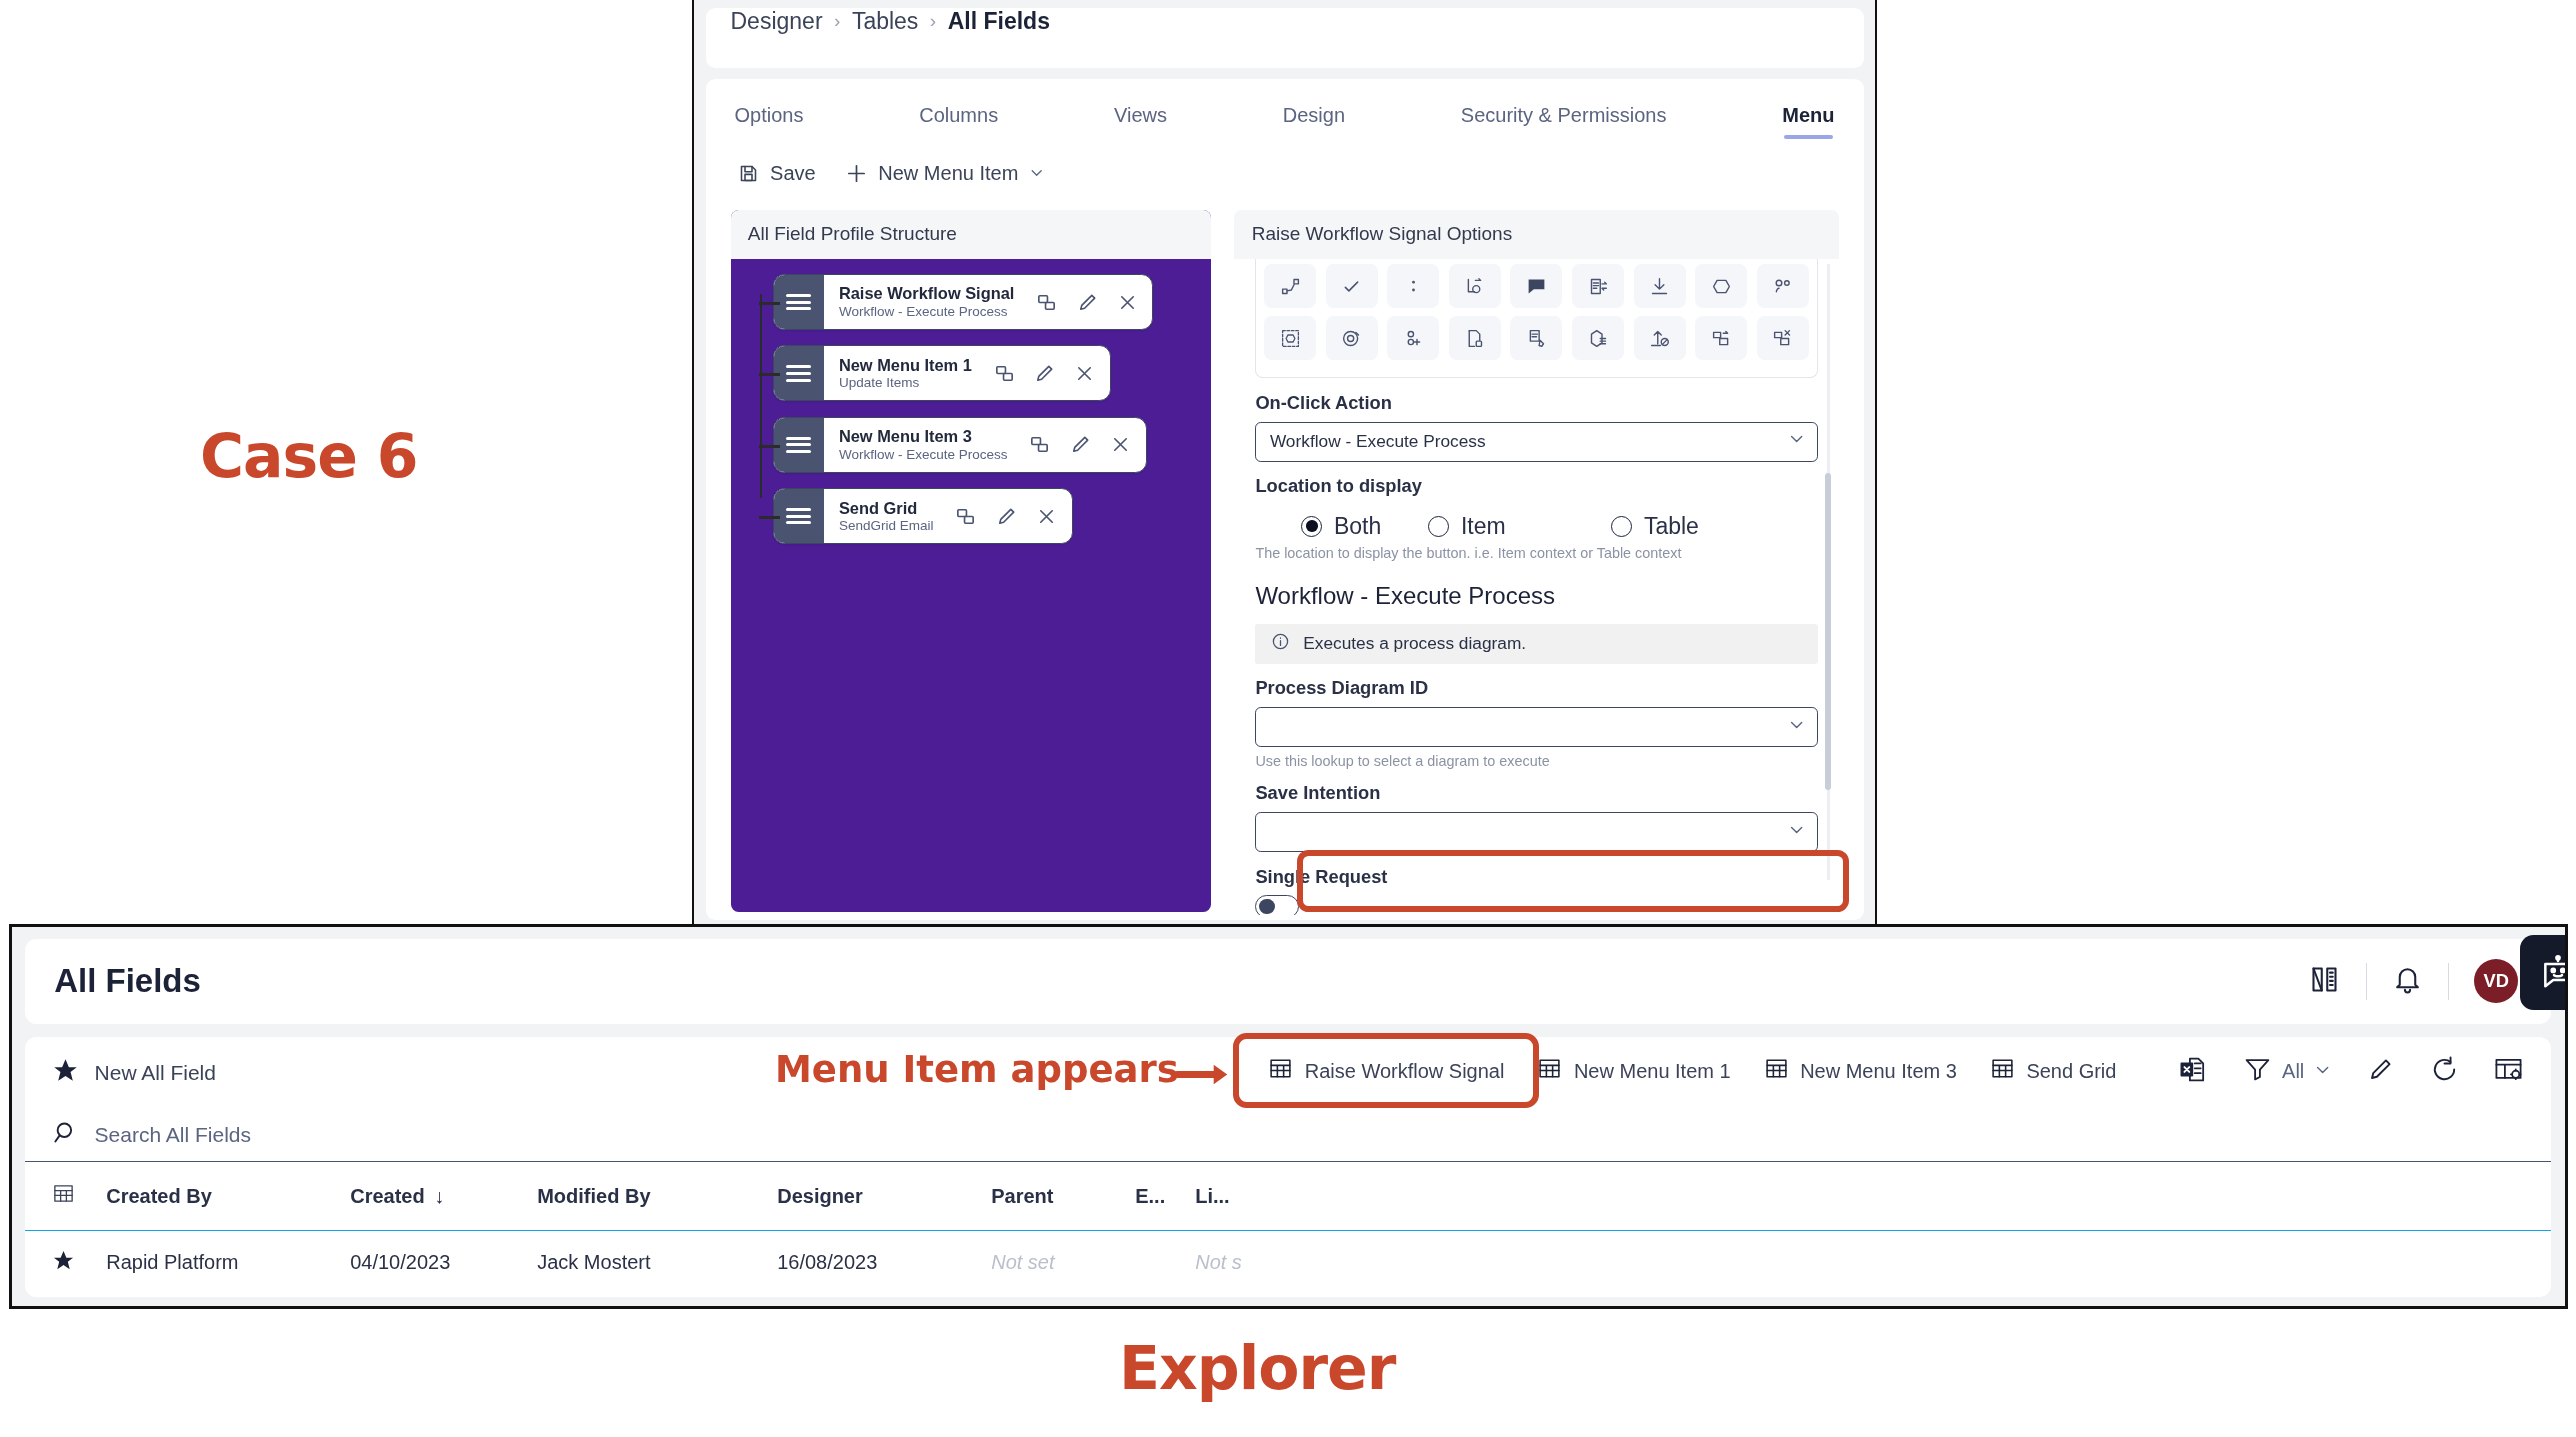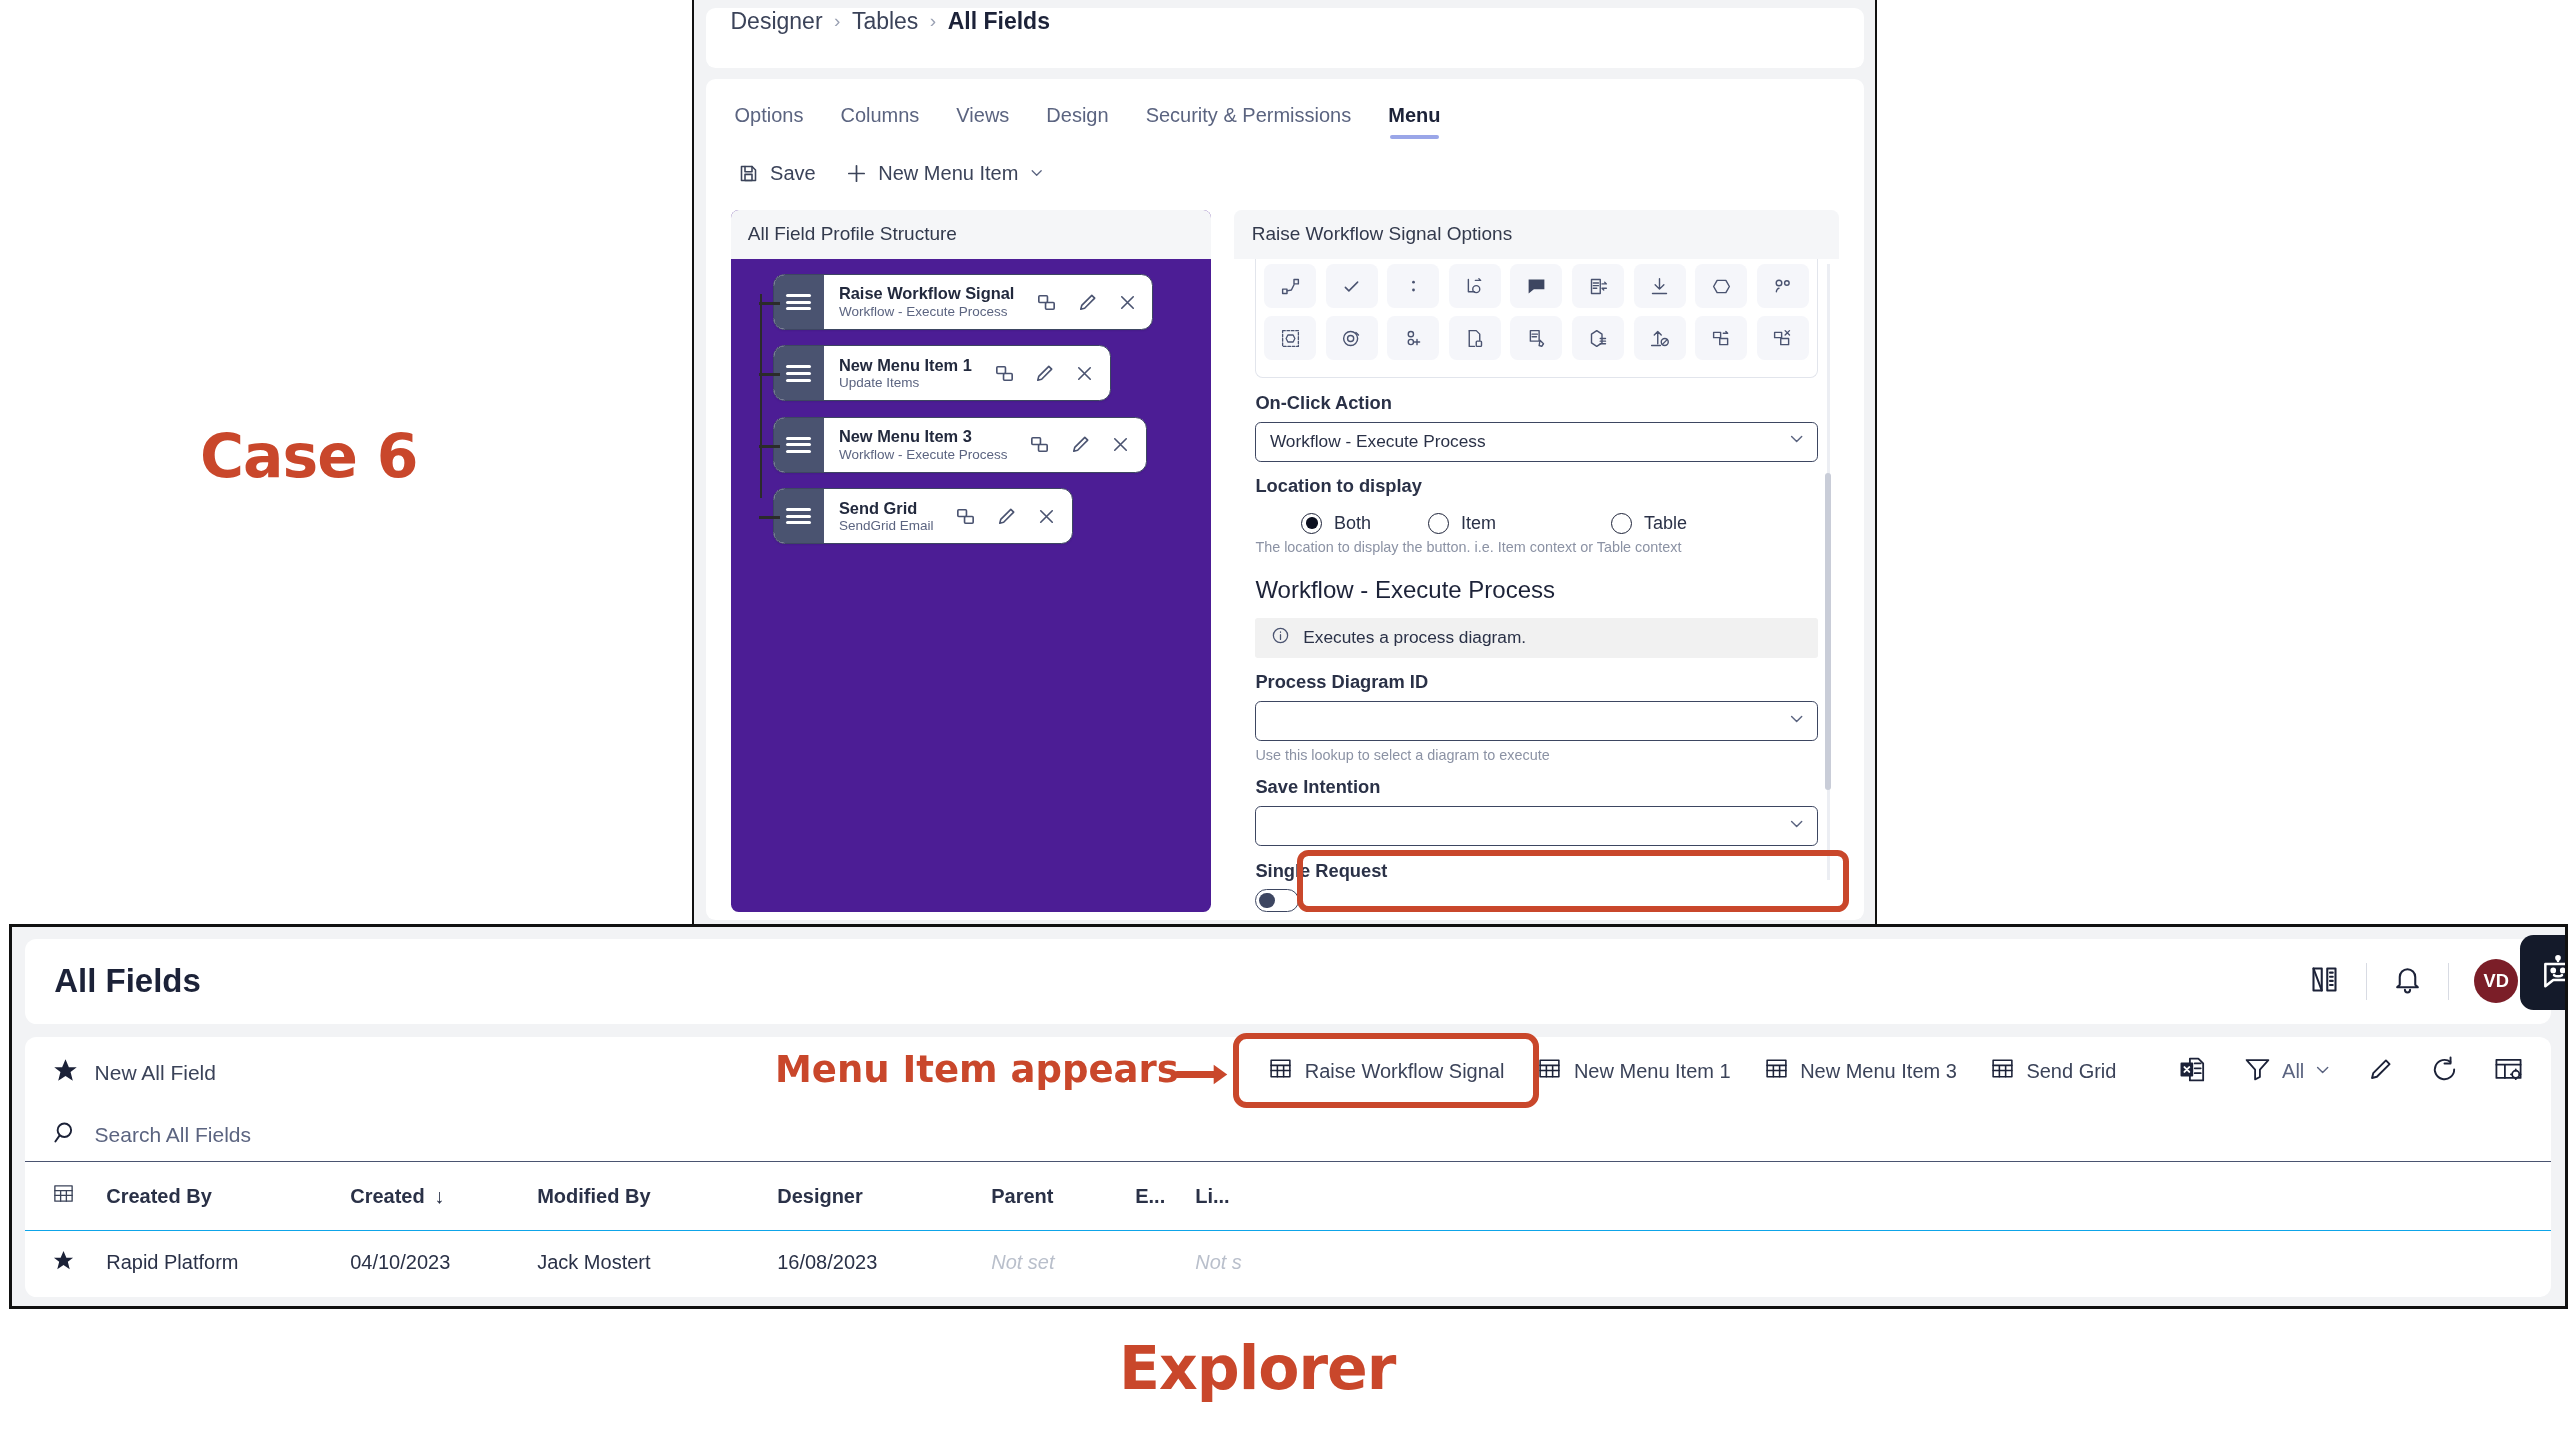--- a/index.html
+++ b/index.html
@@ -40,20 +40,21 @@
     background: #fff;
     border-radius: 9.6px;
     height: 841px;
     position: relative;
     overflow: hidden;
   }
   .tabs {
     display: flex; align-items: flex-end; gap: 37px;
     padding: 25px 29px 0 29px;
     font-size: 20px;
+    justify-content: space-between;
   }
   .tab { color: #5b6480; padding-bottom: 13.5px; position: relative; white-space: nowrap; }
   .tab.active { color: #1c2238; font-weight: 700; }
   .tab.active::after {
     content: ""; position: absolute; left: 1.9px; right: 1.9px; bottom: 1.9px;
     height: 3.8px; background: #9aa6e8; border-radius: 2.9px;
   }
 
   .toolbar {
     display: flex; align-items: center; gap: 29px;
@@ -123,21 +124,21 @@
   .icon-cell.dark svg { color: #3d4661; }
 
   .fld-label { font-size: 18.3px; font-weight: 700; color: #2a3147; margin: 13.5px 21px 7.7px 21px; }
   .fld-hint { font-size: 14.4px; color: #8b92a4; margin: 5.8px 21px 0 21px; }
   .fld-select {
     margin: 0 21px; height: 40px; border: 1.9px solid #3d4661; border-radius: 5.8px;
     display: flex; align-items: center; justify-content: space-between;
     padding: 0 11.5px 0 13.5px; font-size: 17.3px; color: #2a3147; background: #fff;
   }
   .radio-row { display: flex; align-items: center; margin: 15.4px 21px 0 21px; }
-  .radio-item { display: flex; align-items: center; gap: 11.5px; font-size: 18px; color: #2a3147; }
+  .radio-item { display: flex; align-items: center; gap: 11.5px; font-size: 23px; color: #2a3147; }
   .radio-item:nth-child(1) { width: 173px; padding-left: 46px; }
   .radio-item:nth-child(2) { width: 183px; }
   .radio { width: 21px; height: 21px; border: 1.9px solid #1c2238; border-radius: 50%; display:flex; align-items:center; justify-content:center; }
   .radio .dot { width: 11.5px; height: 11.5px; border-radius: 50%; background: #0c1020; }
 
   .section-h2 { font-size: 24px; color: #1c2238; margin: 21px 21px 0 21px; }
   .info-bar {
     margin: 13.5px 21px 0 21px; background: #f1f1f1; border-radius: 2.9px;
     height: 40px; display: flex; align-items: center; gap: 13.5px; padding: 0 15.4px;
     font-size: 17.3px; color: #2a3147;

